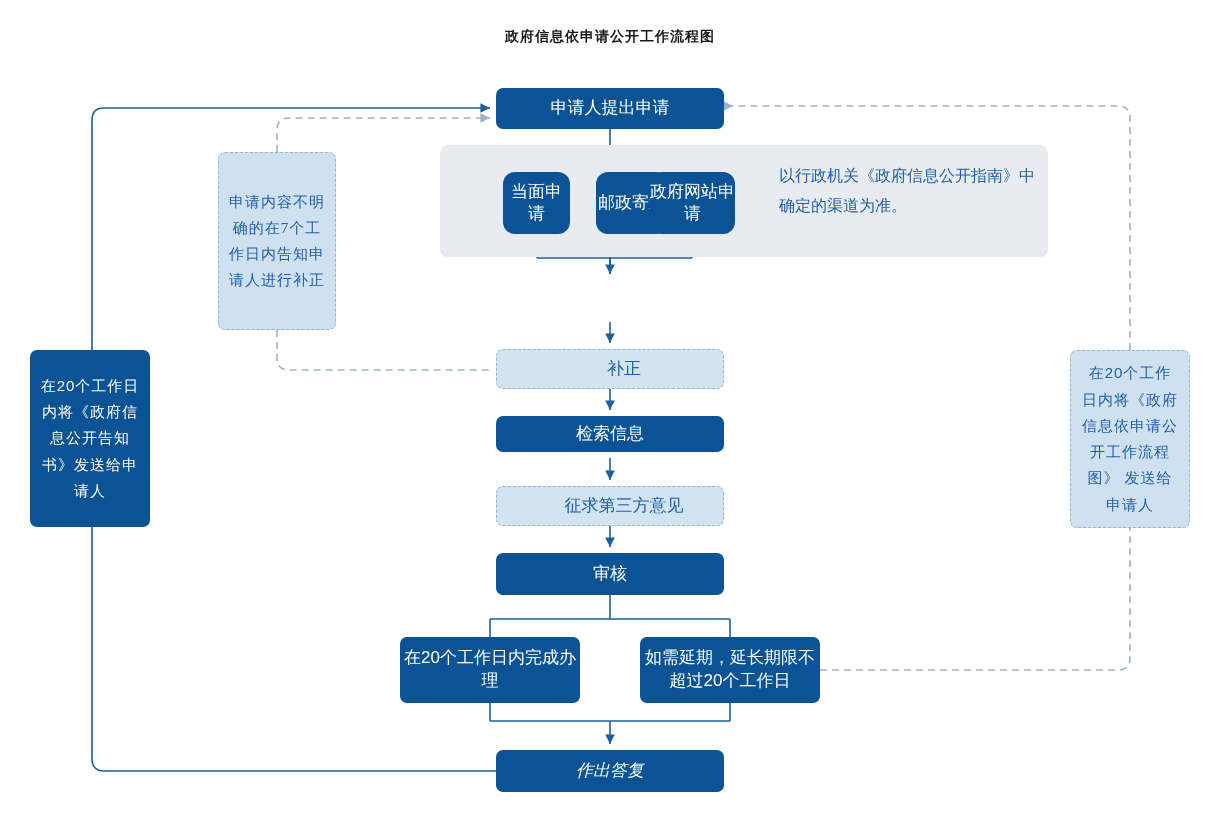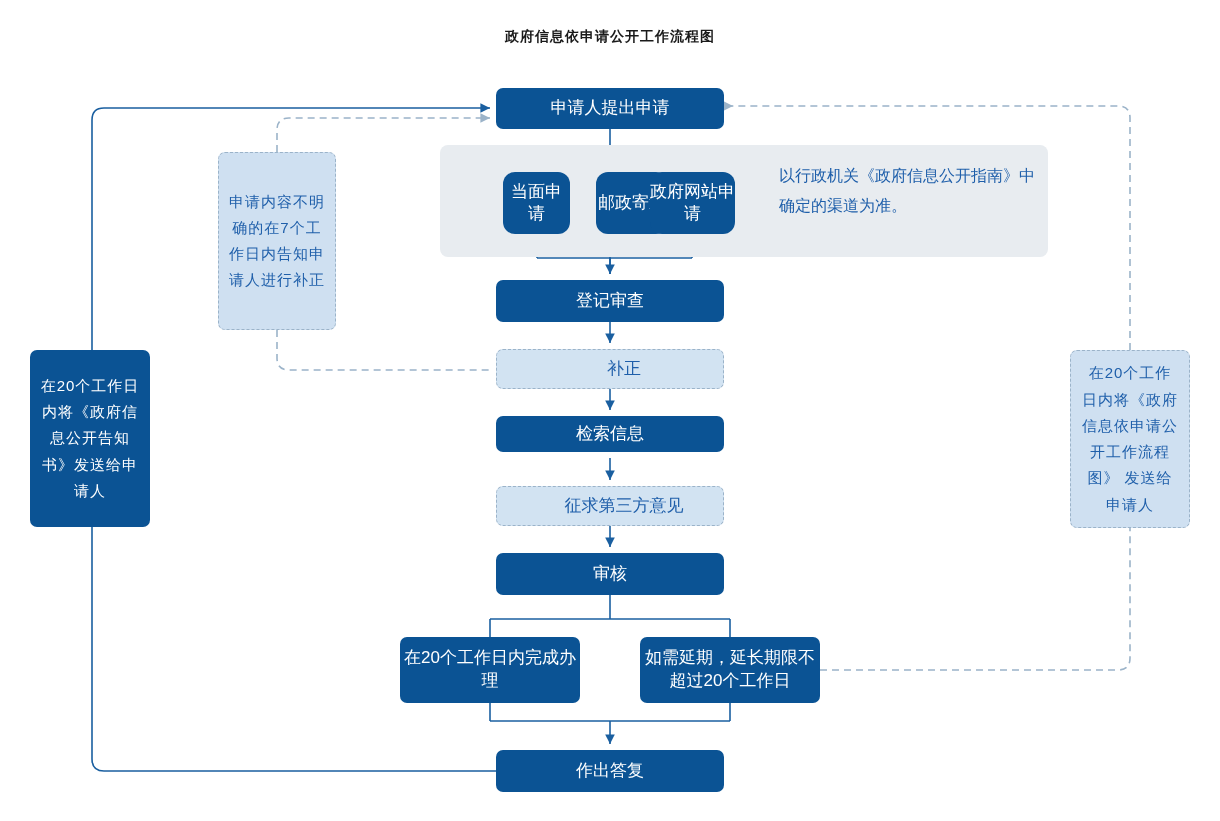--- a/index.html
+++ b/index.html
@@ -76,22 +76,22 @@
   #ch-3      {left:650px;top:172px;width:85px;height:62px;}
   #panel-1   {left:440px;top:145px;width:608px;height:112px;}
   #panel-note-1{left:779px;top:161px;width:260px;}
   #n-register{left:496px;top:280px;width:228px;height:42px;}
   #n-fix     {left:496px;top:349px;width:228px;height:40px;}
   #n-search  {left:496px;top:416px;width:228px;height:36px;}
   #n-third   {left:496px;top:486px;width:228px;height:40px;}
   #n-review  {left:496px;top:553px;width:228px;height:42px;}
   #n-done20  {left:400px;top:637px;width:180px;height:66px;}
   #n-extend  {left:640px;top:637px;width:180px;height:66px;}
-  #n-reply   {left:496px;top:750px;width:228px;height:42px;}
-  #note-left {left:218px;top:152px;width:118px;height:178px;}
+  #n-reply   {left:496px;top:750px;width:228px;height:42px;font-style:italic;}
+  #note-left {left:218px;top:152px;width:118px;height:178px;font-family:Liberation Serif, serif;}
   #note-dark-left{left:30px;top:350px;width:120px;height:177px;}
   #note-right{left:1070px;top:350px;width:120px;height:178px;}
 </style>
 </head>
 <body>
 
 <div id="canvas">
 
   <svg id="wires" viewBox="0 0 1220 821" xmlns="http://www.w3.org/2000/svg">
     <defs>
@@ -155,21 +155,20 @@
 
   <div class="panel" id="panel-1"></div>
   <div class="panel-note" id="panel-note-1">以行政机关《政府信息公开指南》中确定的渠道为准。</div>
 
   <div class="node node-dark" id="n-apply">申请人提出申请</div>
 
   <div class="node channel" id="ch-1">当面申请</div>
   <div class="node channel" id="ch-2">邮政寄送</div>
   <div class="node channel" id="ch-3">政府网站申请</div>
 
-  <div class="node node-dark" id="n-register">登记审查</div>
   <div class="node node-light" id="n-fix">补正</div>
   <div class="node node-dark" id="n-search">检索信息</div>
   <div class="node node-light" id="n-third">征求第三方意见</div>
   <div class="node node-dark" id="n-review">审核</div>
   <div class="node node-dark" id="n-done20">在20个工作日内完成办理</div>
   <div class="node node-dark" id="n-extend">如需延期，延长期限不超过20个工作日</div>
   <div class="node node-dark" id="n-reply">作出答复</div>
 
   <div class="node note-light" id="note-left">申请内容不明确的在7个工作日内告知申请人进行补正</div>
   <div class="node note-dark" id="note-dark-left">在20个工作日内将《政府信息公开告知书》发送给申请人</div>

